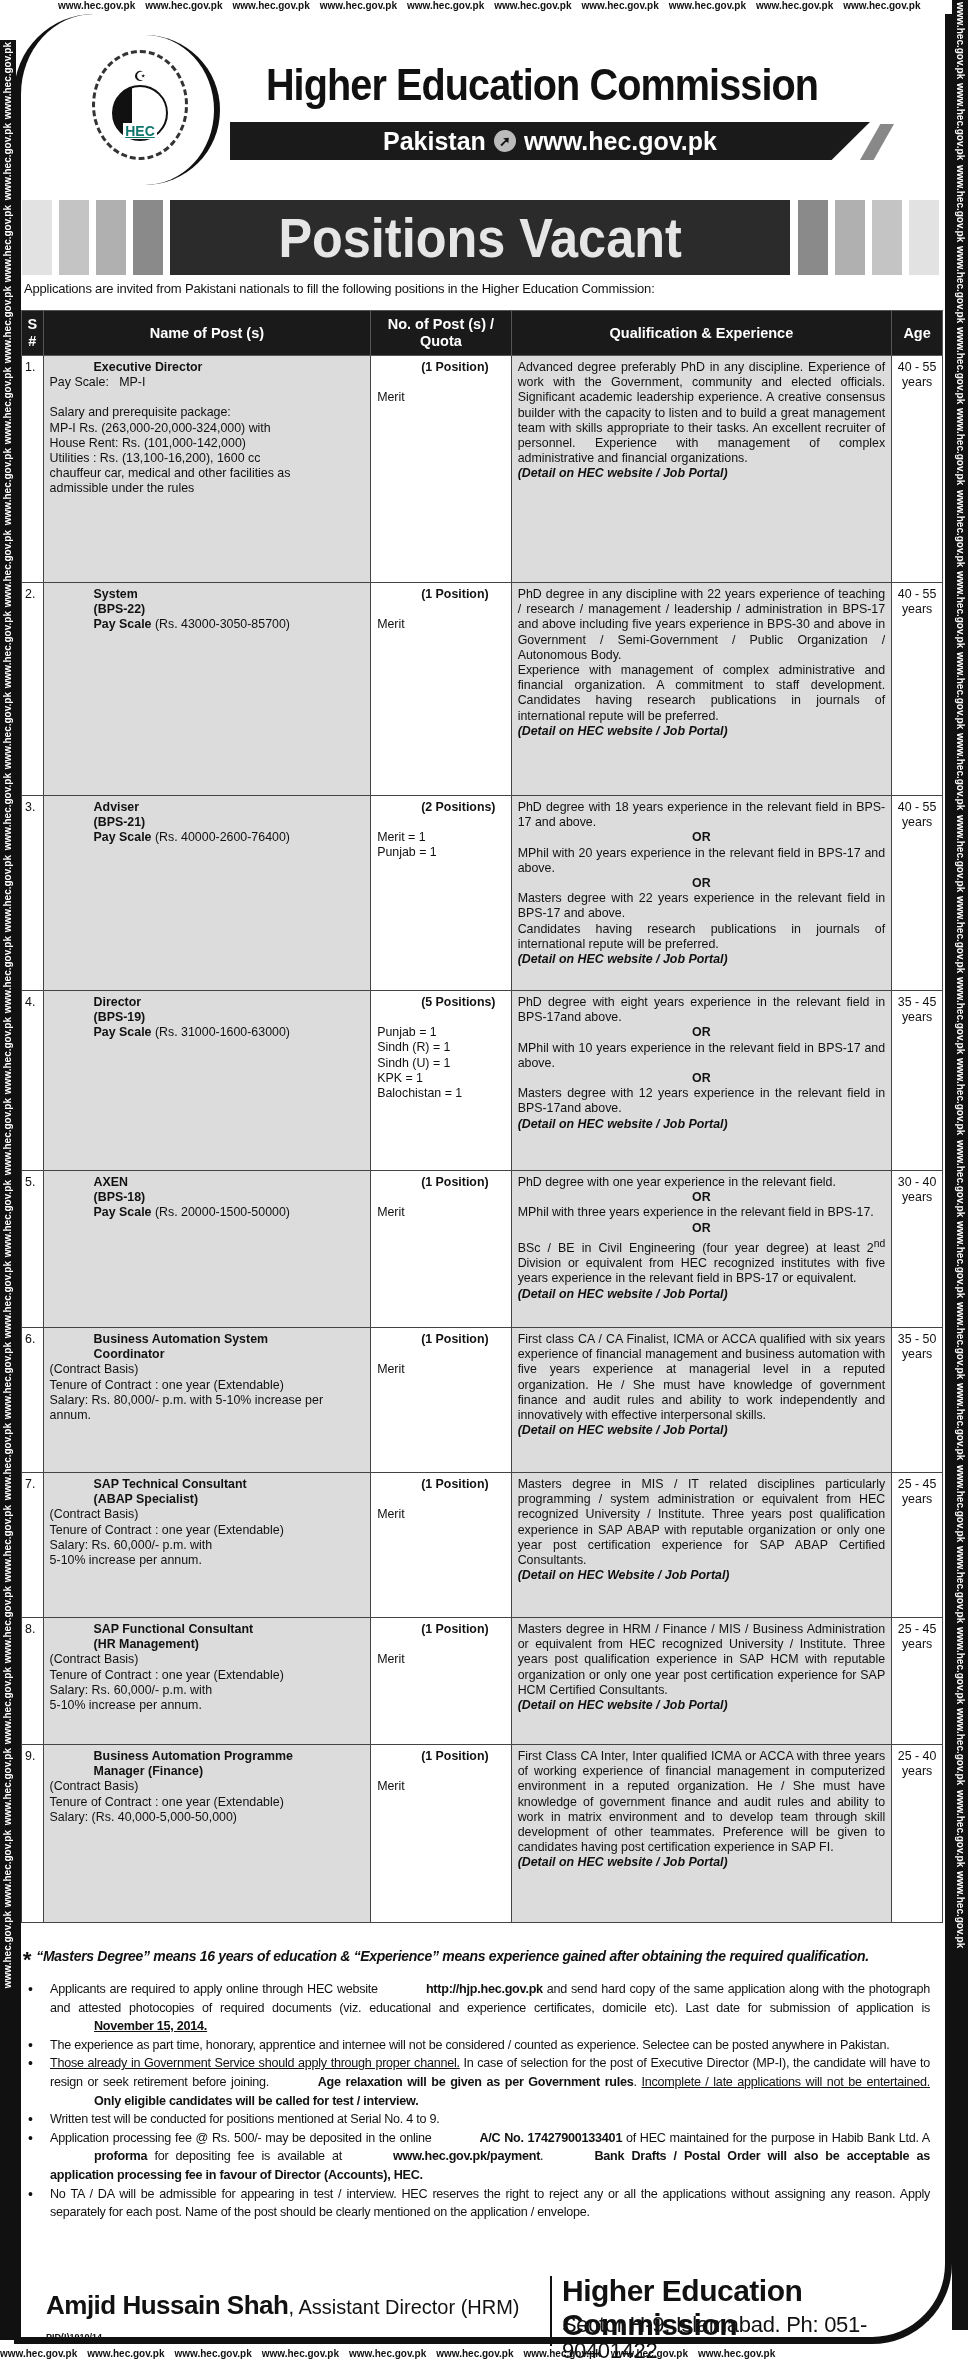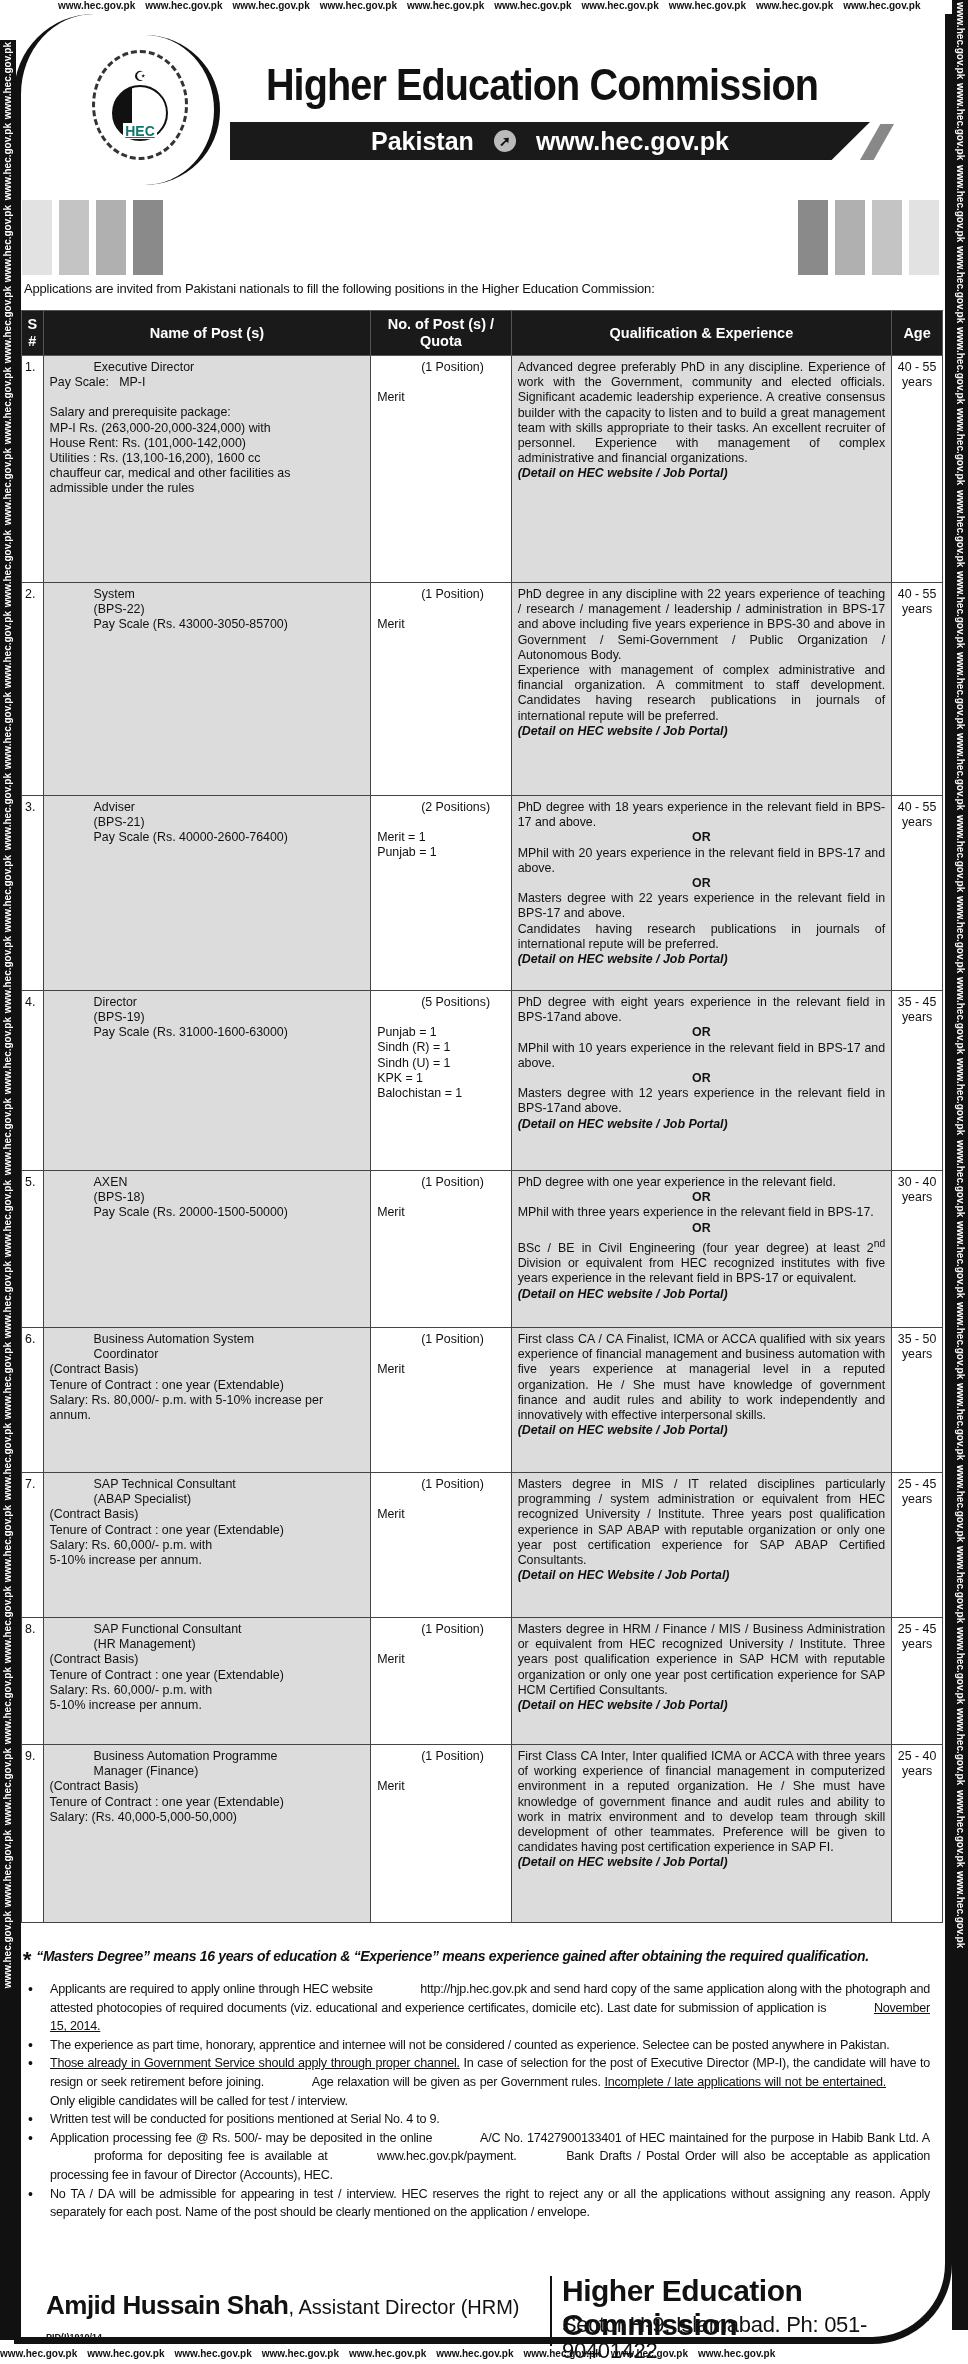--- a/index.html
+++ b/index.html
@@ -51,21 +51,21 @@
     position: absolute; left: -10px; top: -5px; width: 150px; height: 150px;
     border-radius: 50%; border-right: 6px solid #111; border-left: 0; border-top: 0; border-bottom: 0;
   }
   .title {
     position: absolute; left: 72px; top: 20px; width: 780px; text-align: center;
     font: bold 44px "Liberation Sans", sans-serif; letter-spacing: -1px; transform: scaleX(0.9);
   }
   .subtitle-bar {
     position: absolute; left: 150px; top: 82px; width: 640px; height: 38px;
     background: #1a1a1a; clip-path: polygon(0 0, 100% 0, 94% 100%, 0 100%);
-    color: #fff; display: flex; align-items: center; justify-content: center; gap: 20px;
+    color: #fff; display: flex; align-items: center; justify-content: center; gap: 8px;
     font: bold 25px "Liberation Sans", sans-serif;
   }
   .subtitle-tail {
     position: absolute; left: 780px; top: 84px; width: 34px; height: 36px;
     background: #888; clip-path: polygon(60% 0, 100% 0, 40% 100%, 0 100%);
   }
   .globe-icon {
     width: 22px; height: 22px; border-radius: 50%; background: #bbb; color: #111;
     font-size: 14px; display: inline-flex; align-items: center; justify-content: center;
   }
@@ -92,21 +92,21 @@
     border: 1.5px solid #555; height: 45px; text-align: center; vertical-align: middle; line-height: 17px;
   }
   table.positions td {
     border: 1.5px solid #444; vertical-align: top; padding: 4px 6px 6px 6px;
   }
   td.sn { width: 20px; padding-left: 3px !important; padding-right: 2px !important; }
   td.name { background: #dcdcdc; width: 303px; }
   td.quota { text-align: left; width: 130px; }
   td.qual { background: #dcdcdc; width: 352px; text-align: justify; }
   td.age { text-align: center; width: 47px; padding-left: 2px !important; padding-right: 2px !important; }
-  .b { font-weight: normal; padding-left: 44px; }
+  .b { font-weight: bold; padding-left: 44px; }
   .or { text-align: center; font-weight: bold; }
   .gap { height: 15px; }
   .detail { font-weight: bold; font-style: italic; }
 
   .note {
     position: absolute; left: 22px; top: 1947px; width: 920px;
     font: italic bold 14px "Liberation Sans", sans-serif; letter-spacing: -0.3px;
   }
   .note .star { font-size: 22px; vertical-align: -6px; margin-right: 6px; }
 
@@ -224,20 +224,21 @@
     <span>www.hec.gov.pk</span>
   </div>
   <div class="subtitle-tail"></div>
 </div>
 
 <div class="banner">
   <div class="bar" style="left:0; background:#e2e2e2;"></div>
   <div class="bar" style="left:37px; background:#c4c4c4;"></div>
   <div class="bar" style="left:74px; background:#b0b0b0;"></div>
   <div class="bar" style="left:111px; background:#8a8a8a;"></div>
+  <div class="main"><span>Positions Vacant</span></div>
   <div class="bar" style="left:776px; background:#8a8a8a;"></div>
   <div class="bar" style="left:813px; background:#b0b0b0;"></div>
   <div class="bar" style="left:850px; background:#c4c4c4;"></div>
   <div class="bar" style="left:887px; background:#e2e2e2;"></div>
 </div>
 
 <div class="intro">Applications are invited from Pakistani nationals to fill the following positions in the Higher Education Commission:</div>
 
 <table class="positions">
   <thead>

